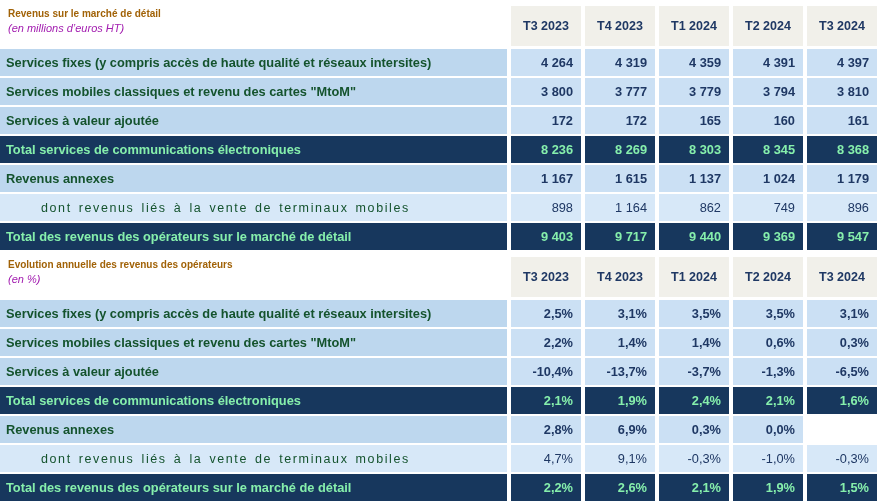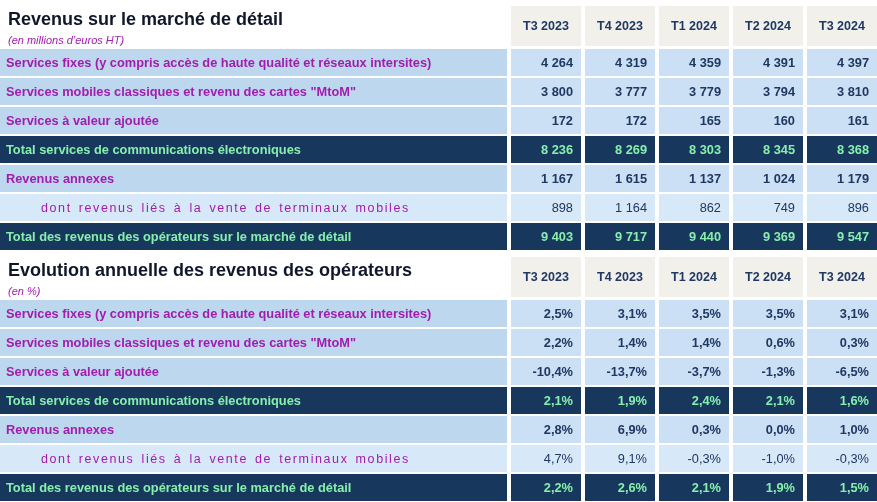--- a/index.html
+++ b/index.html
@@ -12,29 +12,29 @@
   .tbl{margin-bottom:7px;}
   .row{
     display:grid;
     grid-template-columns:507px repeat(5,70px);
     column-gap:4px;
     height:27px;
     margin-bottom:2px;
   }
   .row.hdr{height:40px;margin-bottom:3px;}
   .title-cell{padding-left:8px;overflow:hidden;}
-  .tbl-title{font-size:18px;font-weight:700;color:#0f172a;line-height:1.5;white-space:nowrap;}
+  .tbl-title{font-size:10px;font-weight:700;color:#a16207;line-height:1.5;white-space:nowrap;}
   .tbl-subtitle{font-size:11px;font-style:italic;color:#a21caf;line-height:1.3;white-space:nowrap;}
   .qcell{
     background:#F1F0EA;color:#1F3864;font-weight:700;font-size:12.5px;
     display:flex;align-items:center;justify-content:center;text-align:right;
   }
   .lbl{
     display:flex;align-items:center;padding-left:6px;
-    font-weight:700;font-size:12.8px;color:#a21caf;white-space:nowrap;overflow:hidden;
+    font-weight:700;font-size:12.8px;color:#14532d;white-space:nowrap;overflow:hidden;
   }
   .val{
     display:flex;align-items:center;justify-content:flex-end;padding-right:8px;
     font-weight:700;font-size:12.8px;color:#1F3864;white-space:nowrap;
   }
   .light .lbl{background:#BDD7EE;}
   .light .val{background:#CBE0F4;}
   .sub .lbl{background:#D7E8F8;font-weight:400;font-size:12.5px;letter-spacing:1.6px;word-spacing:2px;padding-left:41px;}
   .sub .val{background:#D7E8F8;font-weight:400;}
   .dark .lbl,.dark .val{background:#17375D;color:#86efac;}
@@ -169,21 +169,20 @@
       <div class="val">2,1%</div>
       <div class="val">1,6%</div>
     </div>
 
     <div class="row light">
       <div class="lbl">Revenus annexes</div>
       <div class="val">2,8%</div>
       <div class="val">6,9%</div>
       <div class="val">0,3%</div>
       <div class="val">0,0%</div>
-      <div class="val">1,0%</div>
     </div>
 
     <div class="row sub">
       <div class="lbl">dont revenus liés à la vente de terminaux mobiles</div>
       <div class="val">4,7%</div>
       <div class="val">9,1%</div>
       <div class="val">-0,3%</div>
       <div class="val">-1,0%</div>
       <div class="val">-0,3%</div>
     </div>

